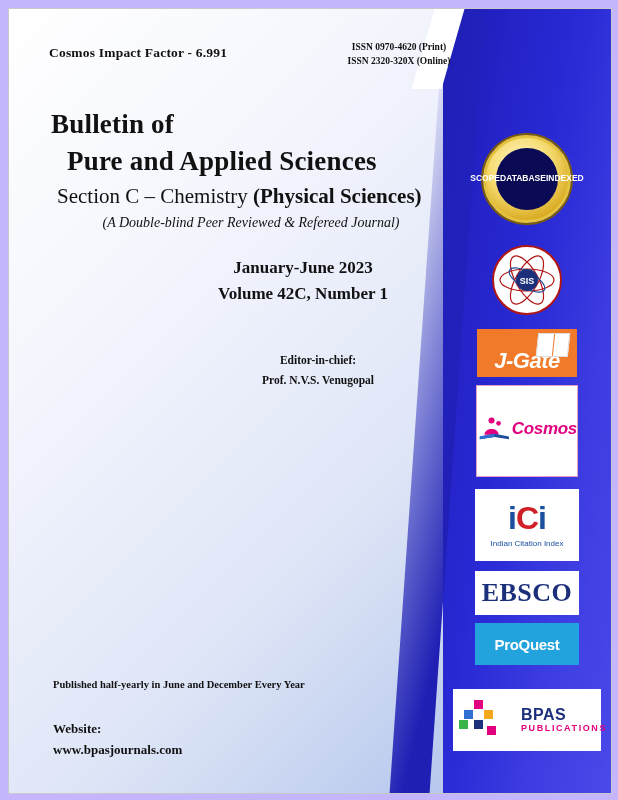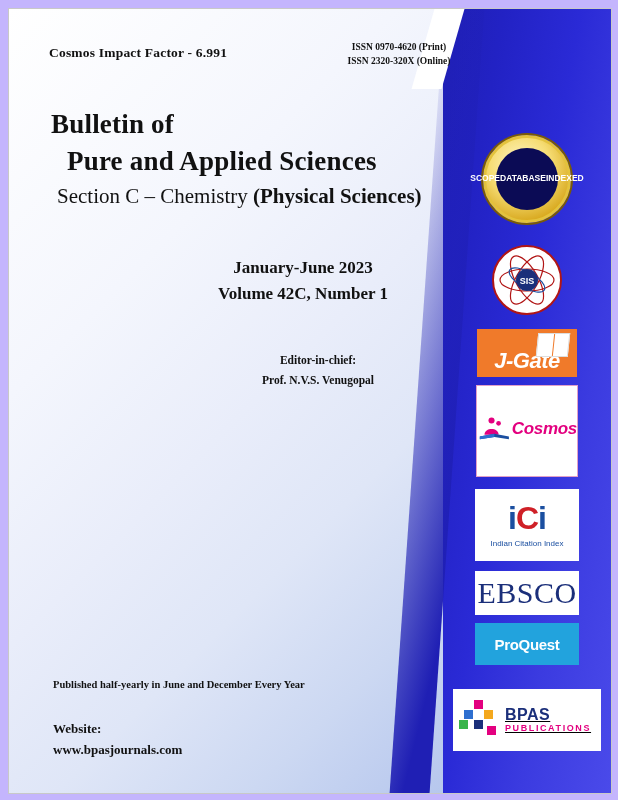--- a/index.html
+++ b/index.html
@@ -314,22 +314,22 @@
     top: 562px;
     width: 104px;
     height: 44px;
     background: #ffffff;
     display: flex;
     align-items: center;
     justify-content: center;
   }
   .ebsco .word {
     font-family: "Liberation Serif", serif;
-    font-size: 30px;
-    font-weight: normal;
+    font-size: 26px;
+    font-weight: bold;
     color: #1b2f7a;
     letter-spacing: .5px;
   }
 
   
   .proquest {
     top: 614px;
     width: 104px;
     height: 42px;
     background: #22a3dd;
@@ -361,23 +361,22 @@
     box-sizing: border-box;
   }
   .bpas .marks {
     width: 40px;
     height: 40px;
     position: relative;
     flex: 0 0 auto;
   }
   .bpas .sq { position: absolute; width: 9px; height: 9px; }
   .bpas .txt {
-    margin-left: 6px;
+    margin-left: 22px;
     line-height: 1.05;
-    text-decoration: underline;
   }
   .bpas .t-top {
     font-family: "Liberation Sans", sans-serif;
     font-size: 16px;
     font-weight: bold;
     color: #1b2f7a;
     letter-spacing: .5px;
   }
   .bpas .t-bot {
     font-family: "Liberation Sans", sans-serif;
@@ -403,20 +402,21 @@
       <div>ISSN 0970-4620 (Print)</div>
       <div>ISSN 2320-320X (Online)</div>
     </div>
 
     <div class="title-wrap">
       <div class="t1">Bulletin of</div>
       <div class="t2">Pure and Applied Sciences</div>
       <div class="t3">Section C – Chemistry <b>(Physical Sciences)</b></div>
     </div>
 
+    <div class="subtitle">(A Double-blind Peer Reviewed &amp; Refereed Journal)</div>
 
     <div class="issue">
       <div>January-June 2023</div>
       <div>Volume 42C, Number 1</div>
     </div>
 
     <div class="editor">
       <div>Editor-in-chief:</div>
       <div>Prof. N.V.S. Venugopal</div>
     </div>

